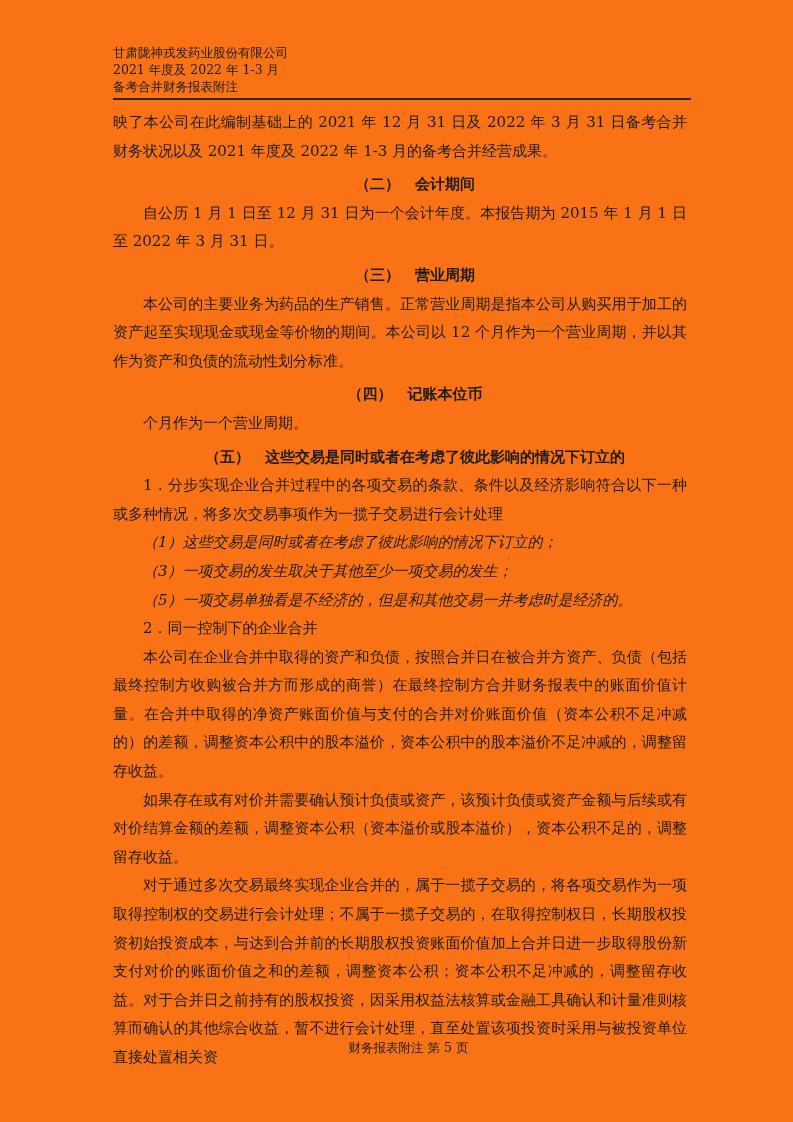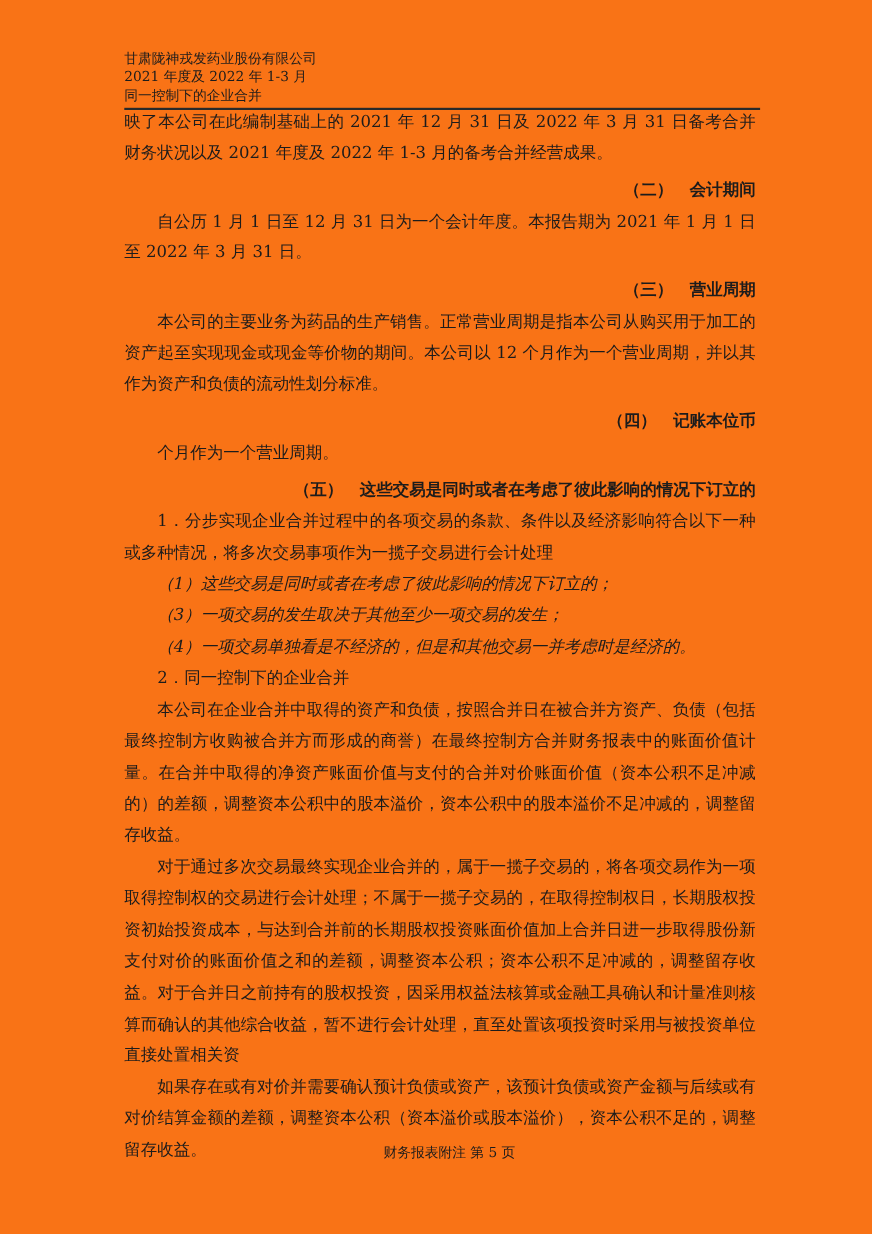--- a/index.html
+++ b/index.html
@@ -26,39 +26,39 @@
     color: #1c1c1c;
   }
   .doc-header .rule {
     margin-top: 3px;
     border-bottom: 2px solid #2a2a2a;
     width: 100%;
   }
   .doc-body {
     position: absolute;
     left: 113px;
-    top: 96px;
+    top: 108px;
     width: 574px;
     font-size: 15px;
     line-height: 28.6px;
     text-align: justify;
   }
   .para {
     margin: 0;
     text-indent: 2em;
   }
   .para.no-indent {
     text-indent: 0;
   }
   .heading {
     margin: 5px 0 0 0;
     font-size: 15px;
     font-weight: bold;
     text-indent: 2em;
-    text-align: right;
+    text-align: center;
   }
   .bold-para {
     margin: 0;
     font-weight: normal;
     text-indent: 2em;
   }
   .list-item {
     margin: 0;
     text-indent: 2em;
     font-style: italic;
@@ -74,40 +74,40 @@
   }
 </style>
 </head>
 <body>
 
 <div class="page">
 
   <div class="doc-header">
     <div>甘肃陇神戎发药业股份有限公司</div>
     <div>2021 年度及 2022 年 1-3 月</div>
-    <div>同一控制下的企业合并</div>
+    <div>备考合并财务报表附注</div>
     <div class="rule"></div>
   </div>
 
   <div class="doc-body">
     <p class="para no-indent">映了本公司在此编制基础上的 2021 年 12 月 31 日及 2022 年 3 月 31 日备考合并财务状况以及 2021 年度及 2022 年 1-3 月的备考合并经营成果。</p>
     <h3 class="heading">（二）　会计期间</h3>
-    <p class="para">自公历 1 月 1 日至 12 月 31 日为一个会计年度。本报告期为 2021 年 1 月 1 日至 2022 年 3 月 31 日。</p>
+    <p class="para">自公历 1 月 1 日至 12 月 31 日为一个会计年度。本报告期为 2015 年 1 月 1 日至 2022 年 3 月 31 日。</p>
     <h3 class="heading">（三）　营业周期</h3>
     <p class="para">本公司的主要业务为药品的生产销售。正常营业周期是指本公司从购买用于加工的资产起至实现现金或现金等价物的期间。本公司以 12 个月作为一个营业周期，并以其作为资产和负债的流动性划分标准。</p>
     <h3 class="heading">（四）　记账本位币</h3>
     <p class="para">个月作为一个营业周期。</p>
     <h3 class="heading">（五）　这些交易是同时或者在考虑了彼此影响的情况下订立的</h3>
     <p class="bold-para">1．分步实现企业合并过程中的各项交易的条款、条件以及经济影响符合以下一种或多种情况，将多次交易事项作为一揽子交易进行会计处理</p>
     <p class="list-item">（1）这些交易是同时或者在考虑了彼此影响的情况下订立的；</p>
     <p class="list-item">（3）一项交易的发生取决于其他至少一项交易的发生；</p>
-    <p class="list-item">（4）一项交易单独看是不经济的，但是和其他交易一并考虑时是经济的。</p>
+    <p class="list-item">（5）一项交易单独看是不经济的，但是和其他交易一并考虑时是经济的。</p>
     <p class="bold-para">2．同一控制下的企业合并</p>
     <p class="para">本公司在企业合并中取得的资产和负债，按照合并日在被合并方资产、负债（包括最终控制方收购被合并方而形成的商誉）在最终控制方合并财务报表中的账面价值计量。在合并中取得的净资产账面价值与支付的合并对价账面价值（资本公积不足冲减的）的差额，调整资本公积中的股本溢价，资本公积中的股本溢价不足冲减的，调整留存收益。</p>
+    <p class="para">如果存在或有对价并需要确认预计负债或资产，该预计负债或资产金额与后续或有对价结算金额的差额，调整资本公积（资本溢价或股本溢价），资本公积不足的，调整留存收益。</p>
     <p class="para">对于通过多次交易最终实现企业合并的，属于一揽子交易的，将各项交易作为一项取得控制权的交易进行会计处理；不属于一揽子交易的，在取得控制权日，长期股权投资初始投资成本，与达到合并前的长期股权投资账面价值加上合并日进一步取得股份新支付对价的账面价值之和的差额，调整资本公积；资本公积不足冲减的，调整留存收益。对于合并日之前持有的股权投资，因采用权益法核算或金融工具确认和计量准则核算而确认的其他综合收益，暂不进行会计处理，直至处置该项投资时采用与被投资单位直接处置相关资</p>
-    <p class="para">如果存在或有对价并需要确认预计负债或资产，该预计负债或资产金额与后续或有对价结算金额的差额，调整资本公积（资本溢价或股本溢价），资本公积不足的，调整留存收益。</p>
   </div>
 
   <div class="doc-footer">
     <span>财务报表附注 第 5 页</span>
   </div>
 
 </div>
 
 </body></html>

